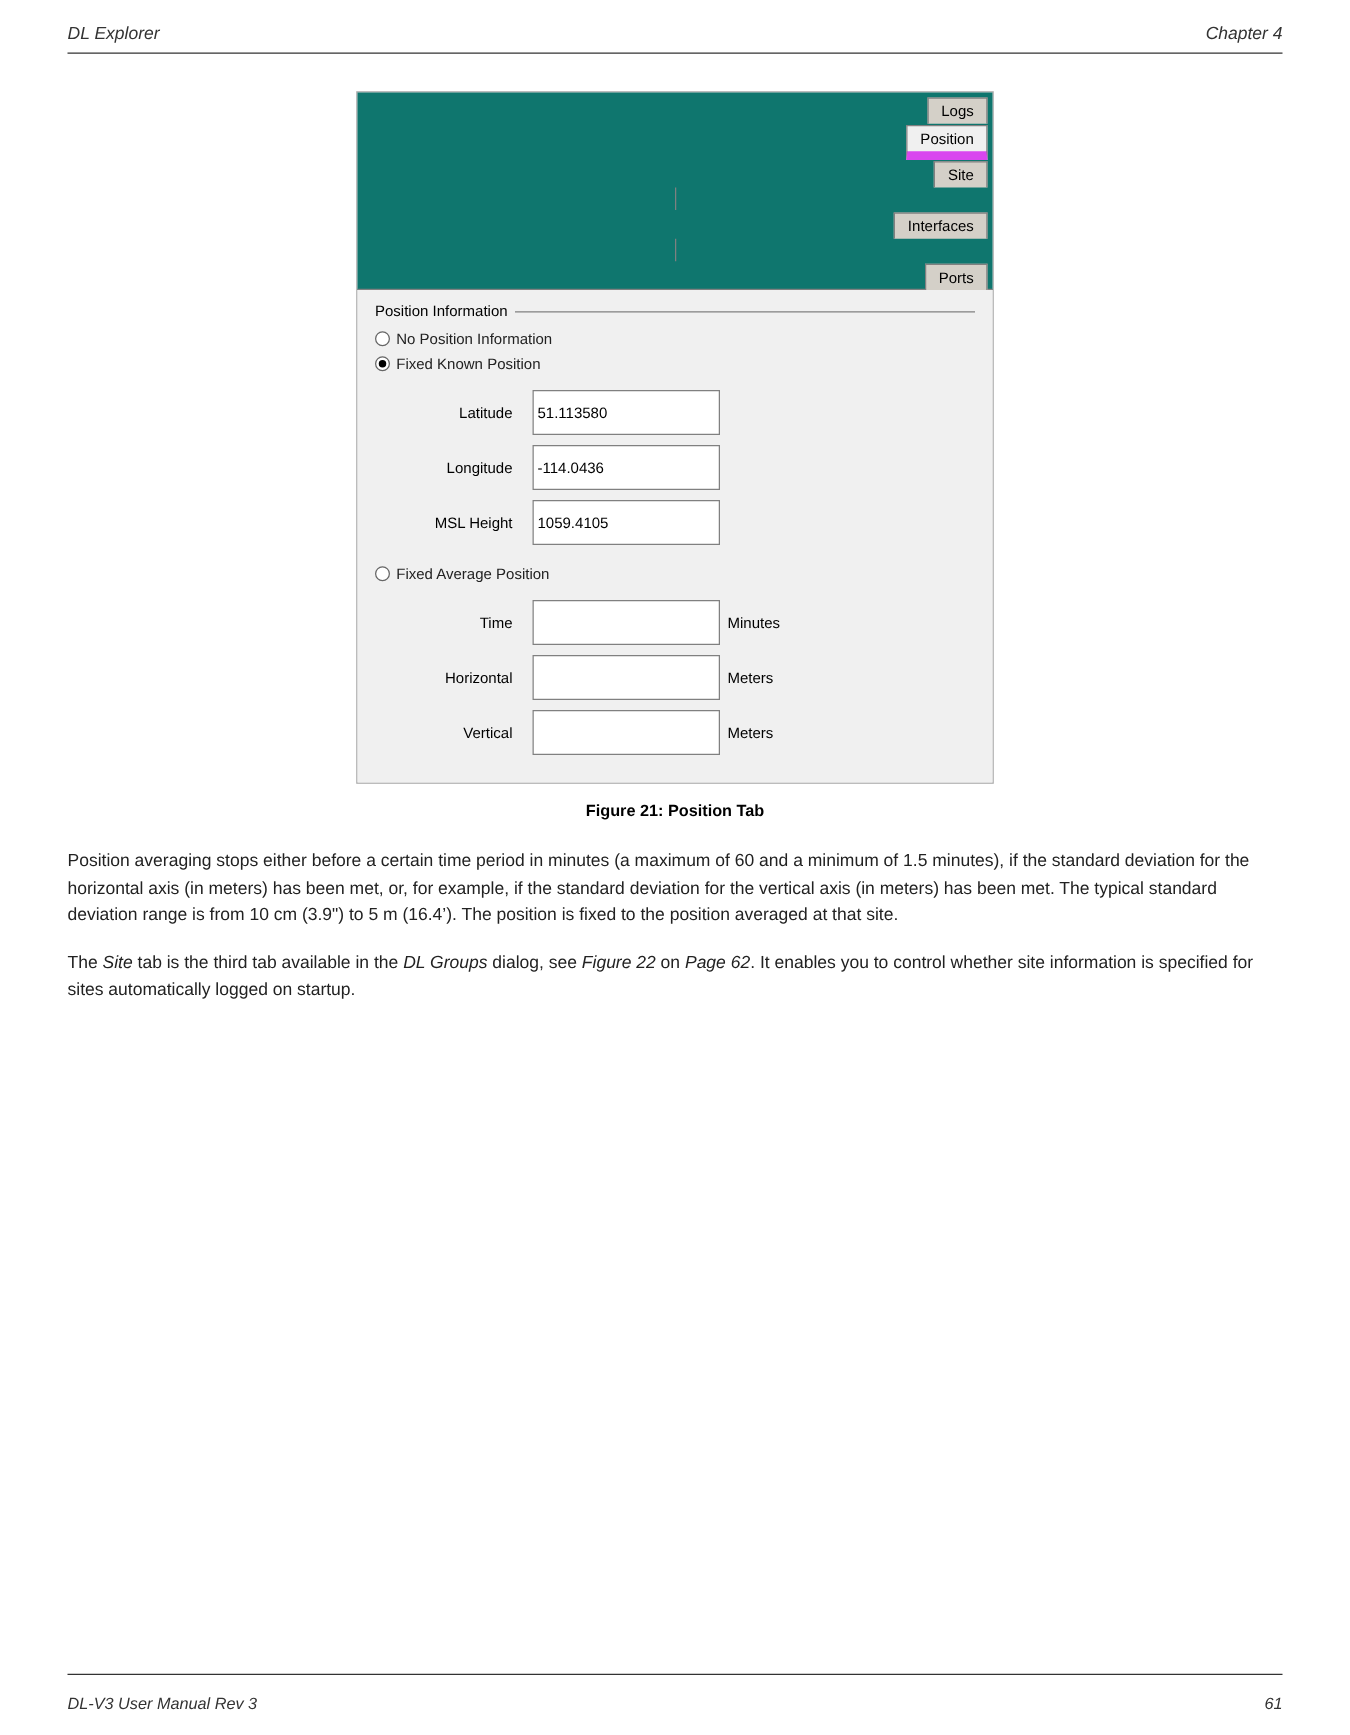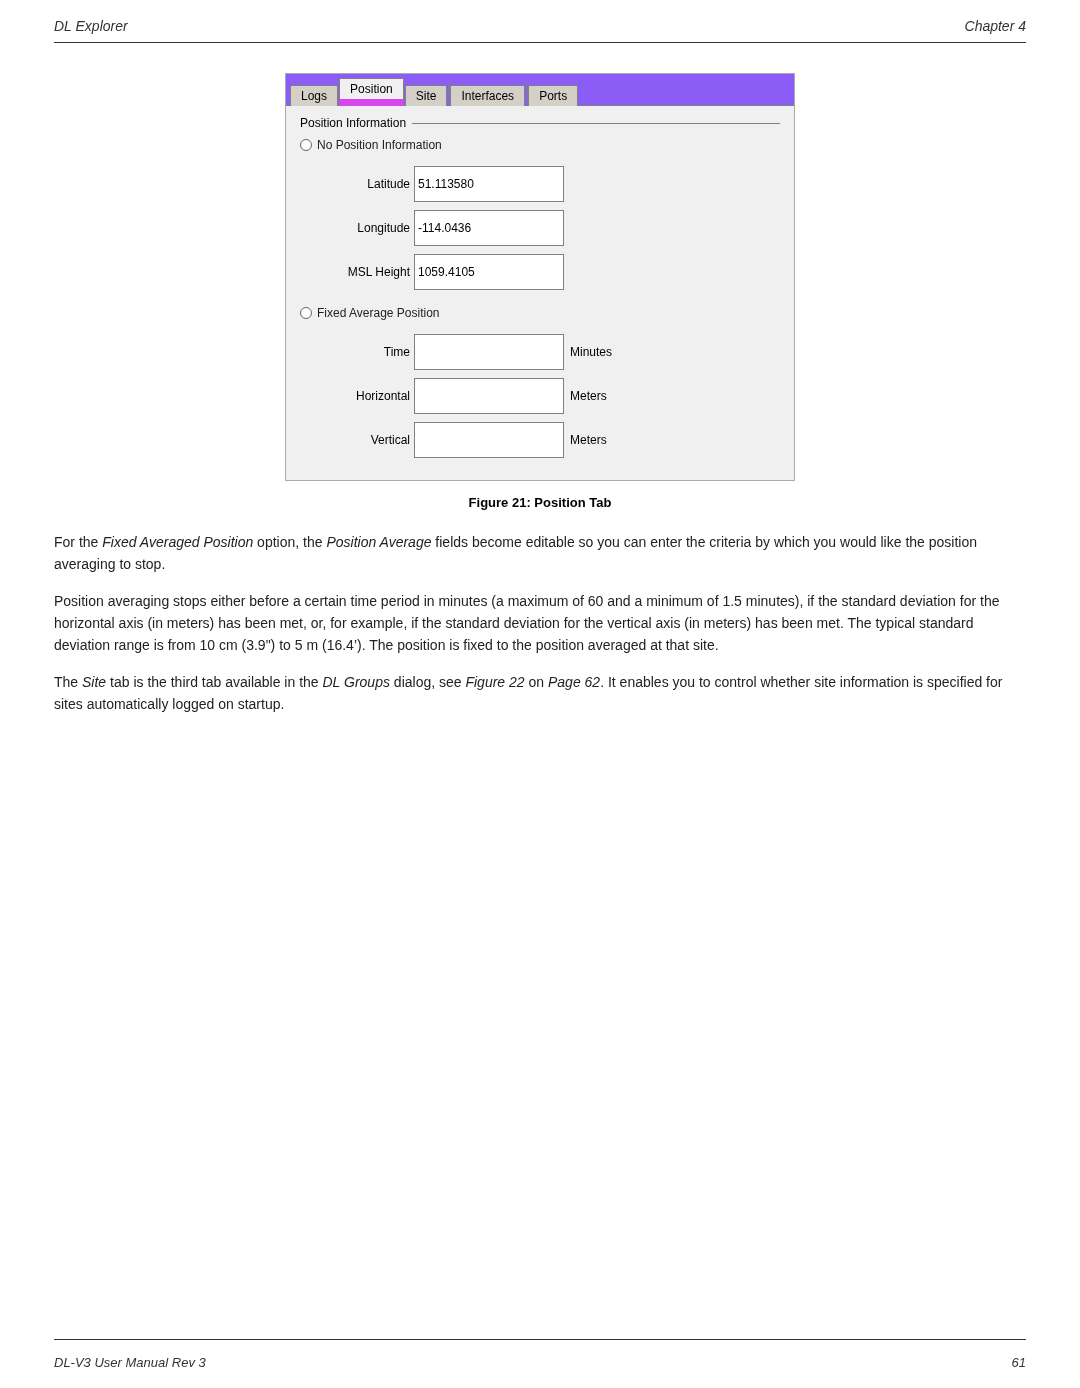--- a/index.html
+++ b/index.html
@@ -39,24 +39,25 @@
       background: #f0f0f0;
       width: 510px;
       margin: 0 auto 14px auto;
       font-size: 12px;
     }
 
     
     .tabs-row {
       display: flex;
       align-items: flex-end;
-      background: #8b5cf6;
+      background: #0f766e;
       border-bottom: 1px solid #808080;
       padding: 3px 4px 0 4px;
       gap: 1px;
+      flex-direction: column;
     }
     .tab {
       padding: 3px 10px;
       border: 1px solid #808080;
       border-bottom: none;
       background: #d4d0c8;
       cursor: pointer;
       font-size: 12px;
       color: #000;
       position: relative;
@@ -127,21 +128,21 @@
     .field-row {
       display: flex;
       align-items: center;
       margin-bottom: 8px;
       padding-left: 20px;
     }
     .field-label {
       text-align: right;
       width: 90px;
       font-size: 12px;
-      margin-right: 4px;
+      margin-right: 16px;
       color: #000;
     }
     .field-input {
       border: 1px solid #808080;
       background: #fff;
       height: 36px;
       width: 150px;
       font-size: 12px;
       padding: 1px 3px;
     }
@@ -243,20 +244,24 @@
 
       <div class="section-header">
         <span>Position Information</span>
       </div>
 
       <div class="radio-row">
         <div class="radio-circle"></div>
         <span>No Position Information</span>
       </div>
 
+      <div class="radio-row">
+        <div class="radio-circle selected"></div>
+        <span>Fixed Known Position</span>
+      </div>
 
       <div class="section-spacer"></div>
       <div class="field-row">
         <span class="field-label">Latitude</span>
         <input class="field-input" type="text" value="51.113580" style="">
       </div>
       <div class="field-row">
         <span class="field-label">Longitude</span>
         <input class="field-input" type="text" value="-114.0436" style="">
       </div>
@@ -286,23 +291,20 @@
         <span class="field-label">Vertical</span>
         <input class="field-input" type="text" style="">
         <span class="field-unit">Meters</span>
       </div>
 
     </div>
   </div>
 
   <div class="figure-caption">Figure 21: Position Tab</div>
 
-  <p class="body-text">
-    For the <em>Fixed Averaged Position</em> option, the <em>Position Average</em> fields become editable so you can enter the criteria by which you would like the position averaging to stop.
-  </p>
 
   <p class="body-text">Position averaging stops either before a certain time period in minutes (a maximum of 60 and a minimum of 1.5 minutes), if the standard deviation for the horizontal axis (in meters) has been met, or, for example, if the standard deviation for the vertical axis (in meters) has been met. The typical standard deviation range is from 10 cm (3.9") to 5 m (16.4’). The position is fixed to the position averaged at that site.</p>
 
 
   <p class="body-text">
     The <em>Site</em> tab is the third tab available in the <em>DL Groups</em> dialog, see <em>Figure 22</em> on <em>Page 62</em>. It enables you to control whether site information is specified for sites automatically logged on startup.
   </p>
 
 </div>
 

